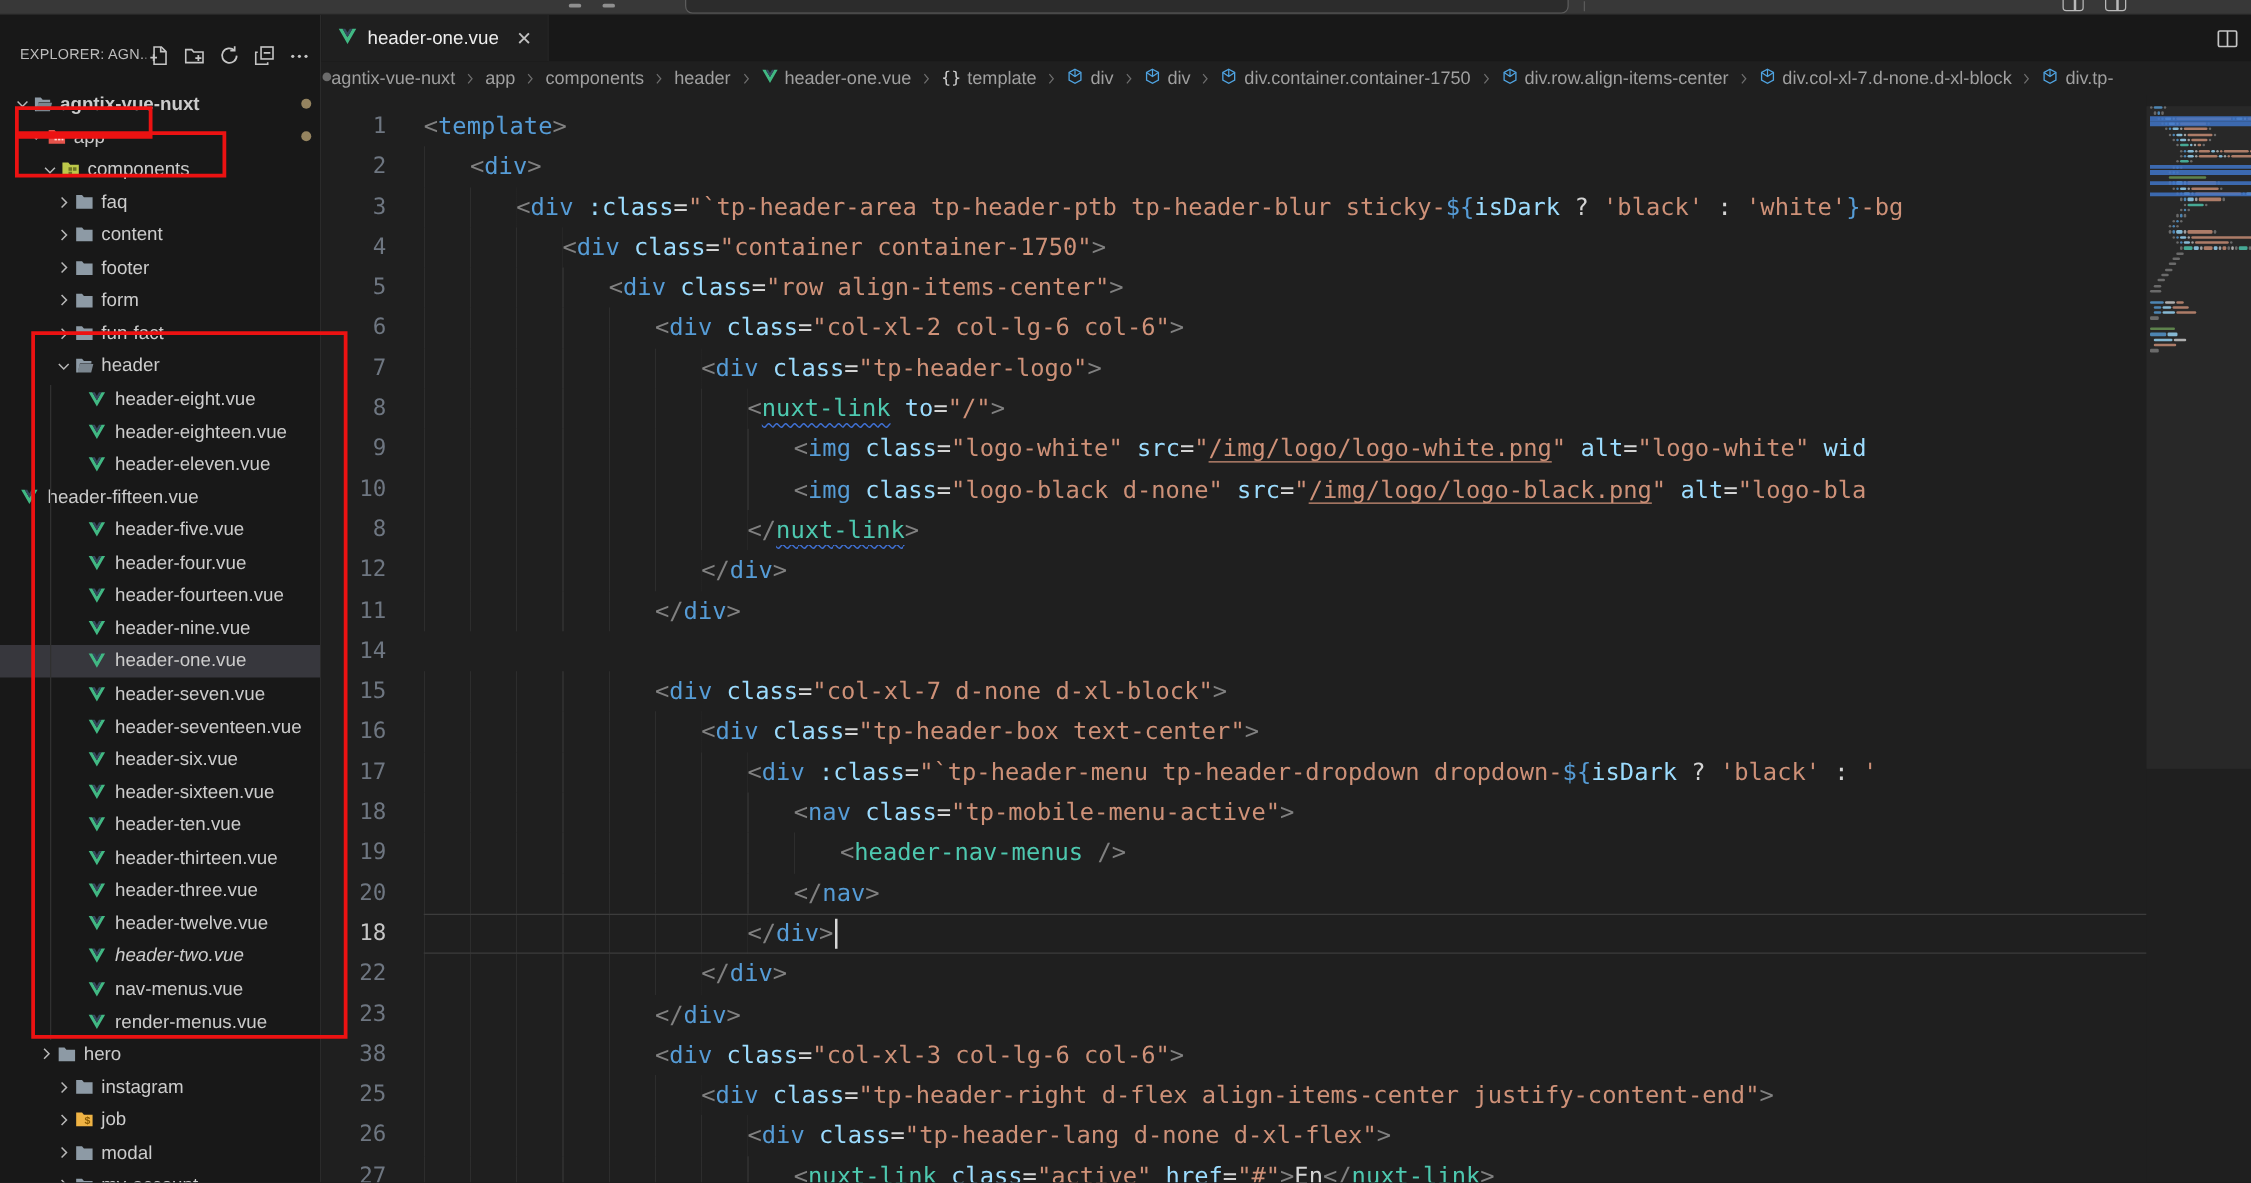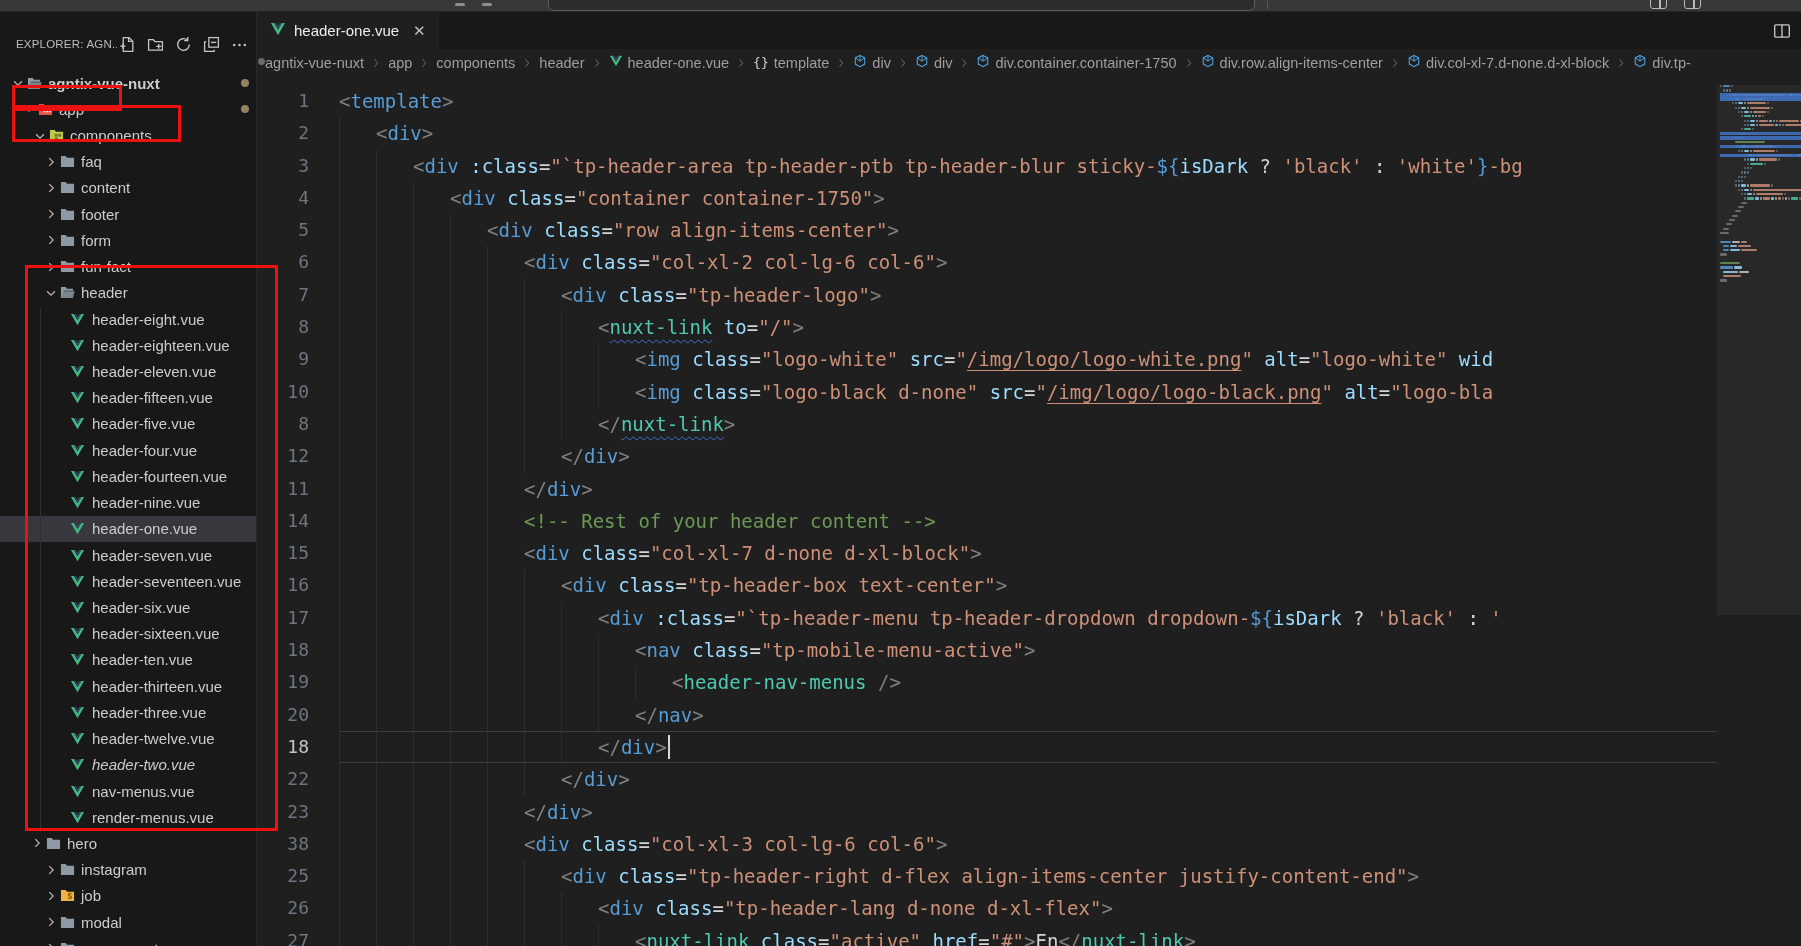--- a/index.html
+++ b/index.html
@@ -293,21 +293,21 @@
           <div class="tree-row" style="padding-left: 54px;">
             <span class="chev"></span>
             <span class="ficon">
               <svg width="15" height="15" viewBox="0 0 24 24">
                 <path d="M1.5 3h4.6L12 13.1 17.9 3h4.6L12 21.2z" fill="#41b883"></path>
                 <path d="M6.1 3h3.2L12 7.6 14.7 3h3.2L12 13.1z" fill="#35495e"></path>
               </svg>
             </span>
             <span class="lbl">header-eleven.vue</span>
           </div>
-          <div class="tree-row" style="padding-left: 54px;">
+          <div class="tree-row" style="">
             <span class="chev"></span>
             <span class="ficon">
               <svg width="15" height="15" viewBox="0 0 24 24">
                 <path d="M1.5 3h4.6L12 13.1 17.9 3h4.6L12 21.2z" fill="#41b883"></path>
                 <path d="M6.1 3h3.2L12 7.6 14.7 3h3.2L12 13.1z" fill="#35495e"></path>
               </svg>
             </span>
             <span class="lbl">header-fifteen.vue</span>
           </div>
           <div class="tree-row" style="padding-left: 54px;">
@@ -689,21 +689,21 @@
             <div class="code-line"><span class="ln">4</span><span class="ltxt"><span class="indent" style="width: 111px; flex: 0 0 auto;"></span><span class="tk-p">&lt;</span><span class="tk-t">div</span><span class="tk-w"> </span><span class="tk-a">class</span><span class="tk-o">=</span><span class="tk-s">"container container-1750"</span><span class="tk-p">&gt;</span></span></div>
             <div class="code-line"><span class="ln">5</span><span class="ltxt"><span class="indent" style="width: 148px; flex: 0 0 auto;"></span><span class="tk-p">&lt;</span><span class="tk-t">div</span><span class="tk-w"> </span><span class="tk-a">class</span><span class="tk-o">=</span><span class="tk-s">"row align-items-center"</span><span class="tk-p">&gt;</span></span></div>
             <div class="code-line"><span class="ln">6</span><span class="ltxt"><span class="indent" style="width: 185px; flex: 0 0 auto;"></span><span class="tk-p">&lt;</span><span class="tk-t">div</span><span class="tk-w"> </span><span class="tk-a">class</span><span class="tk-o">=</span><span class="tk-s">"col-xl-2 col-lg-6 col-6"</span><span class="tk-p">&gt;</span></span></div>
             <div class="code-line"><span class="ln">7</span><span class="ltxt"><span class="indent" style="width: 222px; flex: 0 0 auto;"></span><span class="tk-p">&lt;</span><span class="tk-t">div</span><span class="tk-w"> </span><span class="tk-a">class</span><span class="tk-o">=</span><span class="tk-s">"tp-header-logo"</span><span class="tk-p">&gt;</span></span></div>
             <div class="code-line"><span class="ln">8</span><span class="ltxt"><span class="indent" style="width: 259px; flex: 0 0 auto;"></span><span class="tk-p">&lt;</span><span class="tk-csq">nuxt-link</span><span class="tk-w"> </span><span class="tk-a">to</span><span class="tk-o">=</span><span class="tk-s">"/"</span><span class="tk-p">&gt;</span></span></div>
             <div class="code-line"><span class="ln">9</span><span class="ltxt"><span class="indent" style="width: 296px; flex: 0 0 auto;"></span><span class="tk-p">&lt;</span><span class="tk-t">img</span><span class="tk-w"> </span><span class="tk-a">class</span><span class="tk-o">=</span><span class="tk-s">"logo-white"</span><span class="tk-w"> </span><span class="tk-a">src</span><span class="tk-o">=</span><span class="tk-s">"</span><span class="tk-sl">/img/logo/logo-white.png</span><span class="tk-s">"</span><span class="tk-w"> </span><span class="tk-a">alt</span><span class="tk-o">=</span><span class="tk-s">"logo-white"</span><span class="tk-w"> </span><span class="tk-a">wid</span></span></div>
             <div class="code-line"><span class="ln">10</span><span class="ltxt"><span class="indent" style="width: 296px; flex: 0 0 auto;"></span><span class="tk-p">&lt;</span><span class="tk-t">img</span><span class="tk-w"> </span><span class="tk-a">class</span><span class="tk-o">=</span><span class="tk-s">"logo-black d-none"</span><span class="tk-w"> </span><span class="tk-a">src</span><span class="tk-o">=</span><span class="tk-s">"</span><span class="tk-sl">/img/logo/logo-black.png</span><span class="tk-s">"</span><span class="tk-w"> </span><span class="tk-a">alt</span><span class="tk-o">=</span><span class="tk-s">"logo-bla</span></span></div>
             <div class="code-line"><span class="ln">8</span><span class="ltxt"><span class="indent" style="width: 259px; flex: 0 0 auto;"></span><span class="tk-p">&lt;/</span><span class="tk-csq">nuxt-link</span><span class="tk-p">&gt;</span></span></div>
             <div class="code-line"><span class="ln">12</span><span class="ltxt"><span class="indent" style="width: 222px; flex: 0 0 auto;"></span><span class="tk-p">&lt;/</span><span class="tk-t">div</span><span class="tk-p">&gt;</span></span></div>
             <div class="code-line"><span class="ln">11</span><span class="ltxt"><span class="indent" style="width: 185px; flex: 0 0 auto;"></span><span class="tk-p">&lt;/</span><span class="tk-t">div</span><span class="tk-p">&gt;</span></span></div>
-            <div class="code-line"><span class="ln">14</span><span class="ltxt"><span class="indent" style="width: 185px; flex: 0 0 auto;"></span><span class="tk-m">&lt;!-- Rest of your header content --&gt;</span></span></div>
+            <div class="code-line"><span class="ln">14</span></div>
             <div class="code-line"><span class="ln">15</span><span class="ltxt"><span class="indent" style="width: 185px; flex: 0 0 auto;"></span><span class="tk-p">&lt;</span><span class="tk-t">div</span><span class="tk-w"> </span><span class="tk-a">class</span><span class="tk-o">=</span><span class="tk-s">"col-xl-7 d-none d-xl-block"</span><span class="tk-p">&gt;</span></span></div>
             <div class="code-line"><span class="ln">16</span><span class="ltxt"><span class="indent" style="width: 222px; flex: 0 0 auto;"></span><span class="tk-p">&lt;</span><span class="tk-t">div</span><span class="tk-w"> </span><span class="tk-a">class</span><span class="tk-o">=</span><span class="tk-s">"tp-header-box text-center"</span><span class="tk-p">&gt;</span></span></div>
             <div class="code-line"><span class="ln">17</span><span class="ltxt"><span class="indent" style="width: 259px; flex: 0 0 auto;"></span><span class="tk-p">&lt;</span><span class="tk-t">div</span><span class="tk-w"> </span><span class="tk-a">:class</span><span class="tk-o">=</span><span class="tk-s">"`tp-header-menu tp-header-dropdown dropdown-</span><span class="tk-e">${</span><span class="tk-v">isDark</span><span class="tk-w"> ? </span><span class="tk-s">'black'</span><span class="tk-w"> : </span><span class="tk-s">'</span></span></div>
             <div class="code-line"><span class="ln">18</span><span class="ltxt"><span class="indent" style="width: 296px; flex: 0 0 auto;"></span><span class="tk-p">&lt;</span><span class="tk-t">nav</span><span class="tk-w"> </span><span class="tk-a">class</span><span class="tk-o">=</span><span class="tk-s">"tp-mobile-menu-active"</span><span class="tk-p">&gt;</span></span></div>
             <div class="code-line"><span class="ln">19</span><span class="ltxt"><span class="indent" style="width: 333px; flex: 0 0 auto;"></span><span class="tk-p">&lt;</span><span class="tk-c">header-nav-menus</span><span class="tk-w"> </span><span class="tk-p">/&gt;</span></span></div>
             <div class="code-line"><span class="ln">20</span><span class="ltxt"><span class="indent" style="width: 296px; flex: 0 0 auto;"></span><span class="tk-p">&lt;/</span><span class="tk-t">nav</span><span class="tk-p">&gt;</span></span></div>
             <div class="code-line cur"><span class="ln">18</span><span class="ltxt"><span class="indent" style="width: 259px; flex: 0 0 auto;"></span><span class="tk-p">&lt;/</span><span class="tk-t">div</span><span class="tk-p">&gt;</span><span class="cursor"></span></span></div>
             <div class="code-line"><span class="ln">22</span><span class="ltxt"><span class="indent" style="width: 222px; flex: 0 0 auto;"></span><span class="tk-p">&lt;/</span><span class="tk-t">div</span><span class="tk-p">&gt;</span></span></div>
             <div class="code-line"><span class="ln">23</span><span class="ltxt"><span class="indent" style="width: 185px; flex: 0 0 auto;"></span><span class="tk-p">&lt;/</span><span class="tk-t">div</span><span class="tk-p">&gt;</span></span></div>
             <div class="code-line"><span class="ln">38</span><span class="ltxt"><span class="indent" style="width: 185px; flex: 0 0 auto;"></span><span class="tk-p">&lt;</span><span class="tk-t">div</span><span class="tk-w"> </span><span class="tk-a">class</span><span class="tk-o">=</span><span class="tk-s">"col-xl-3 col-lg-6 col-6"</span><span class="tk-p">&gt;</span></span></div>

